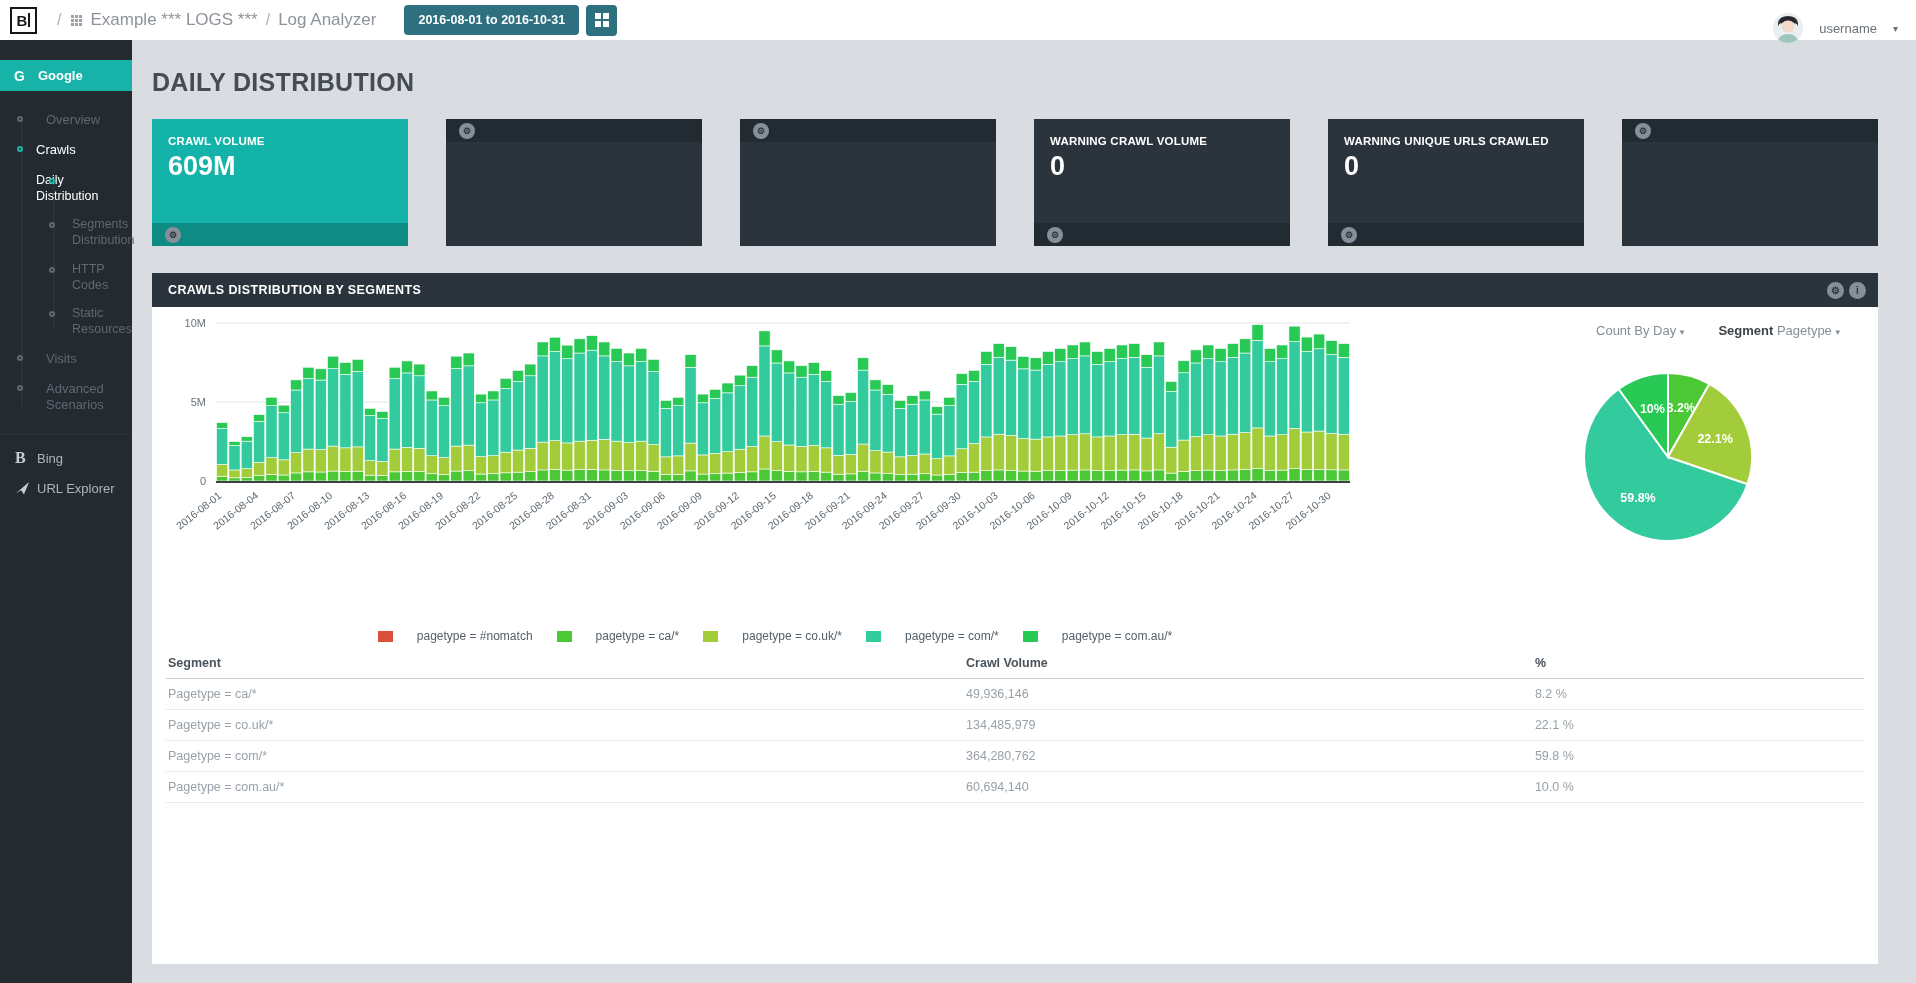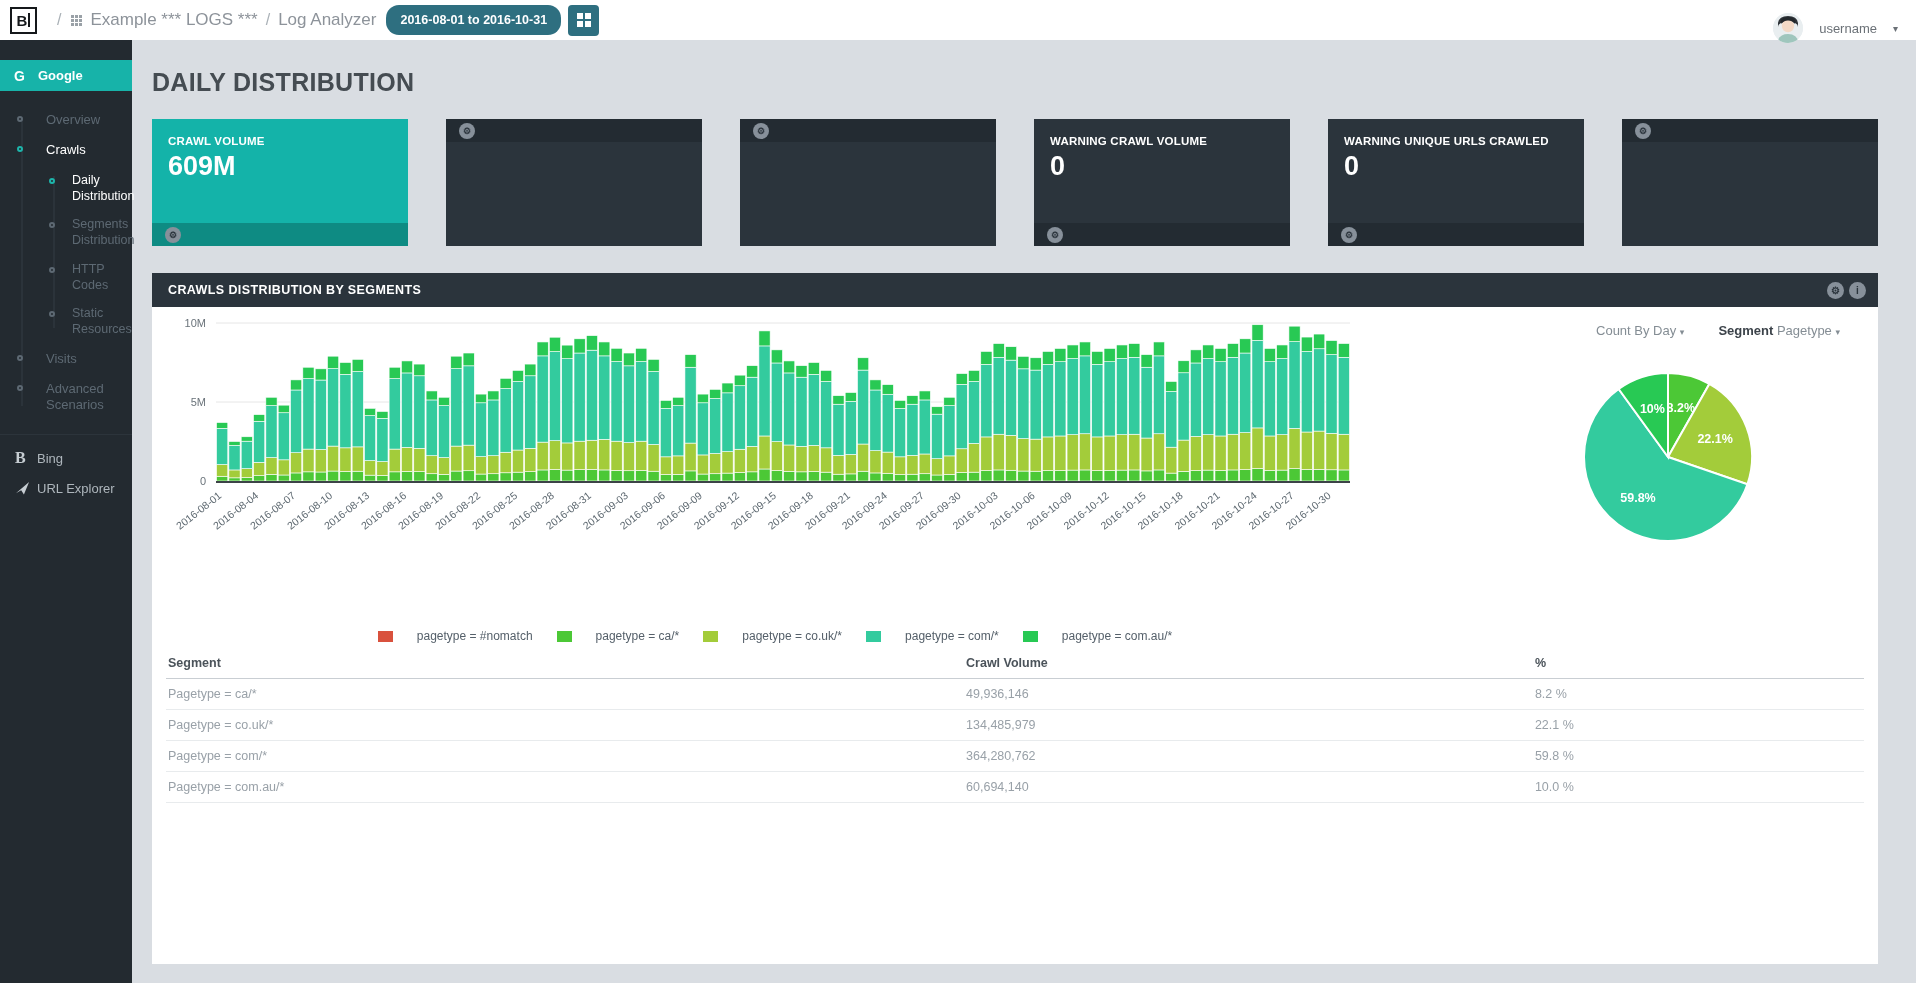--- a/index.html
+++ b/index.html
@@ -10,22 +10,22 @@
   .topbar { height:40px; background:#ffffff; display:flex; align-items:center;
     padding:0 18px 0 10px; }
   .logo { width:27px; height:27px; border:2px solid #15181b; display:flex;
     align-items:center; justify-content:center; font-weight:700; font-size:15px;
     color:#15181b; margin-right:12px; cursor:pointer; }
   .logo .bar { width:2px; height:14px; background:#15181b; margin-left:1px; }
   .crumb-sep { color:#aab1b7; font-size:16px; margin:0 8px; }
   .grid9 { display:inline-grid; grid-template-columns:repeat(3,3px); gap:1px; margin:0 8px 0 2px; }
   .grid9 i { width:3px; height:3px; background:#9aa1a7; }
   .crumb-text { color:#8d939a; font-size:17px; }
-  .date-btn { margin-left:10px; background:#2e6f80; color:#fff; border:none;
-    border-radius:13px; font-size:12.5px; font-weight:700; padding:8px 14px;
+  .date-btn { margin-left:28px; background:#2e6f80; color:#fff; border:none;
+    border-radius:4px; font-size:12.5px; font-weight:700; padding:8px 14px;
     font-family:inherit; cursor:pointer; }
   .apps-btn { margin-left:7px; background:#2e6f80; border:none; border-radius:4px;
     width:31px; height:31px; display:flex; align-items:center; justify-content:center; cursor:pointer; }
   .grid4 { display:grid; grid-template-columns:repeat(2,6px); gap:2px; }
   .grid4 i { width:6px; height:6px; background:#fff; }
   .topbar-right { margin-left:auto; display:flex; align-items:center; gap:16px; cursor:pointer;margin-top:16px; }
   .avatar { width:30px; height:30px; border-radius:50%; background:#e9eef0; overflow:hidden; }
   .username { color:#6b7177; font-size:13px; }
   .caret { color:#6b7177; font-size:10px; }
 
@@ -38,21 +38,21 @@
   .side-google { margin-top:20px; height:31px; background:#17b3a9; color:#fff;
     display:flex; align-items:center; font-size:13px; font-weight:600; cursor:pointer; }
   .side-google .gicon { font-weight:700; font-size:14px; margin:0 13px 0 14px; }
   .tree { list-style:none; position:relative; margin-top:14px; }
   .tree::before { content:''; position:absolute; left:21px; top:12px; bottom:14px;
     width:2px; background:#2b333a; }
   .tree > li { position:relative; padding:7px 6px 7px 46px; font-size:13px;
     color:#5d6973; line-height:1.25; cursor:pointer; }
   .tree .dot { position:absolute; left:17px; top:11px; width:6px; height:6px;
     border:2px solid #5d6973; border-radius:50%; background:#232a30; }
-  .tree li.active { color:#ffffff; }
+  .tree li.active { color:#ffffff;padding-left:36px; }
   .tree li.active > .dot { border-color:#1db5ab; }
   .subtree { list-style:none; position:relative; }
   .subtree::before { content:''; position:absolute; left:53px; top:10px; bottom:16px;
     width:2px; background:#2b333a; }
   .subtree > li { position:relative; padding:6px 4px 6px 72px; font-size:12.5px;
     color:#5d6973; line-height:1.3; cursor:pointer; }
   .subtree .dot { position:absolute; left:49px; top:12px; width:6px; height:6px;
     border:2px solid #5d6973; border-radius:50%; background:#232a30; }
   .subtree li.active { color:#ffffff; }
   .subtree li.active > .dot { border-color:#1db5ab; }

